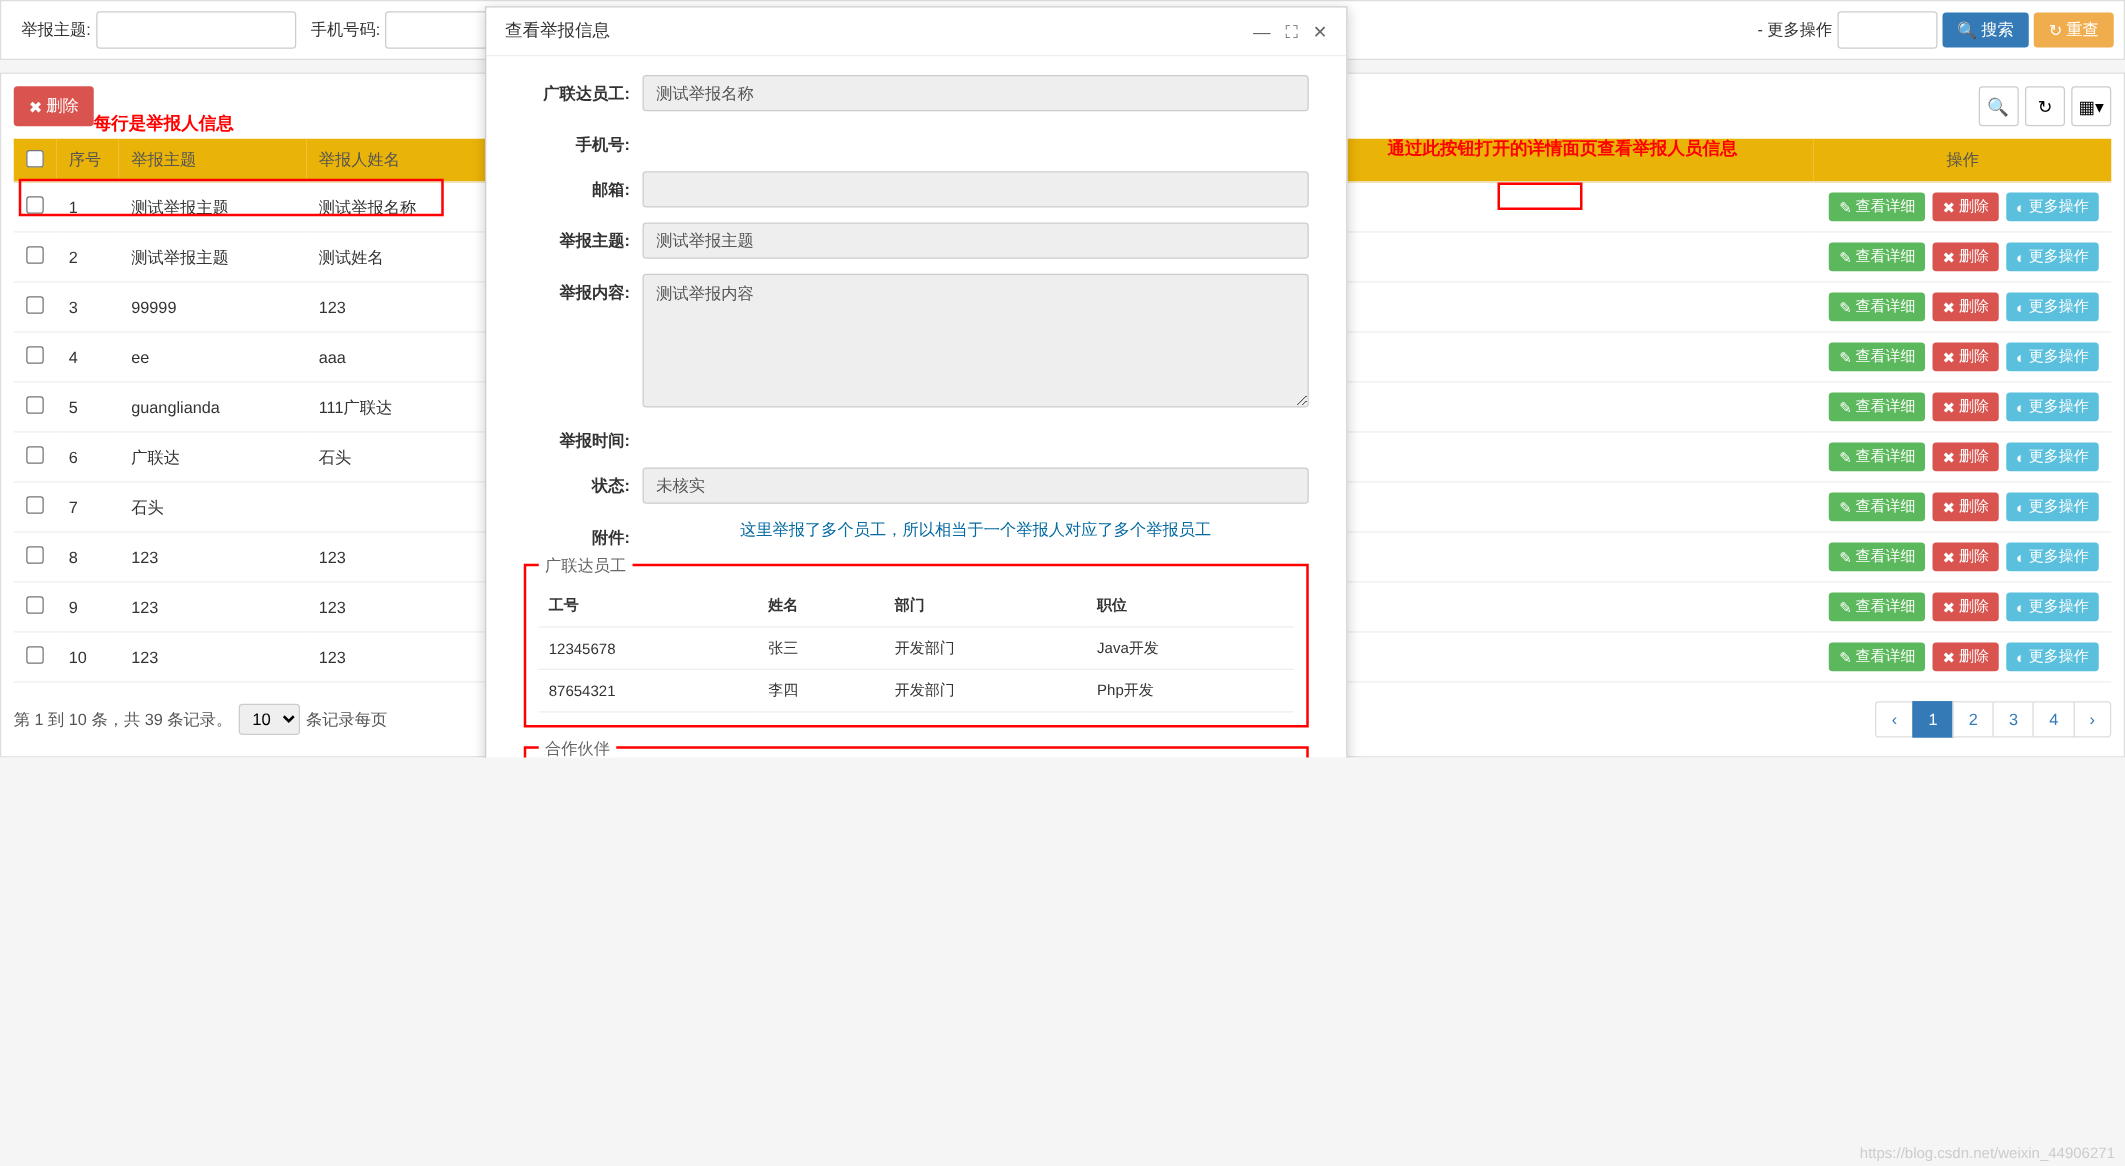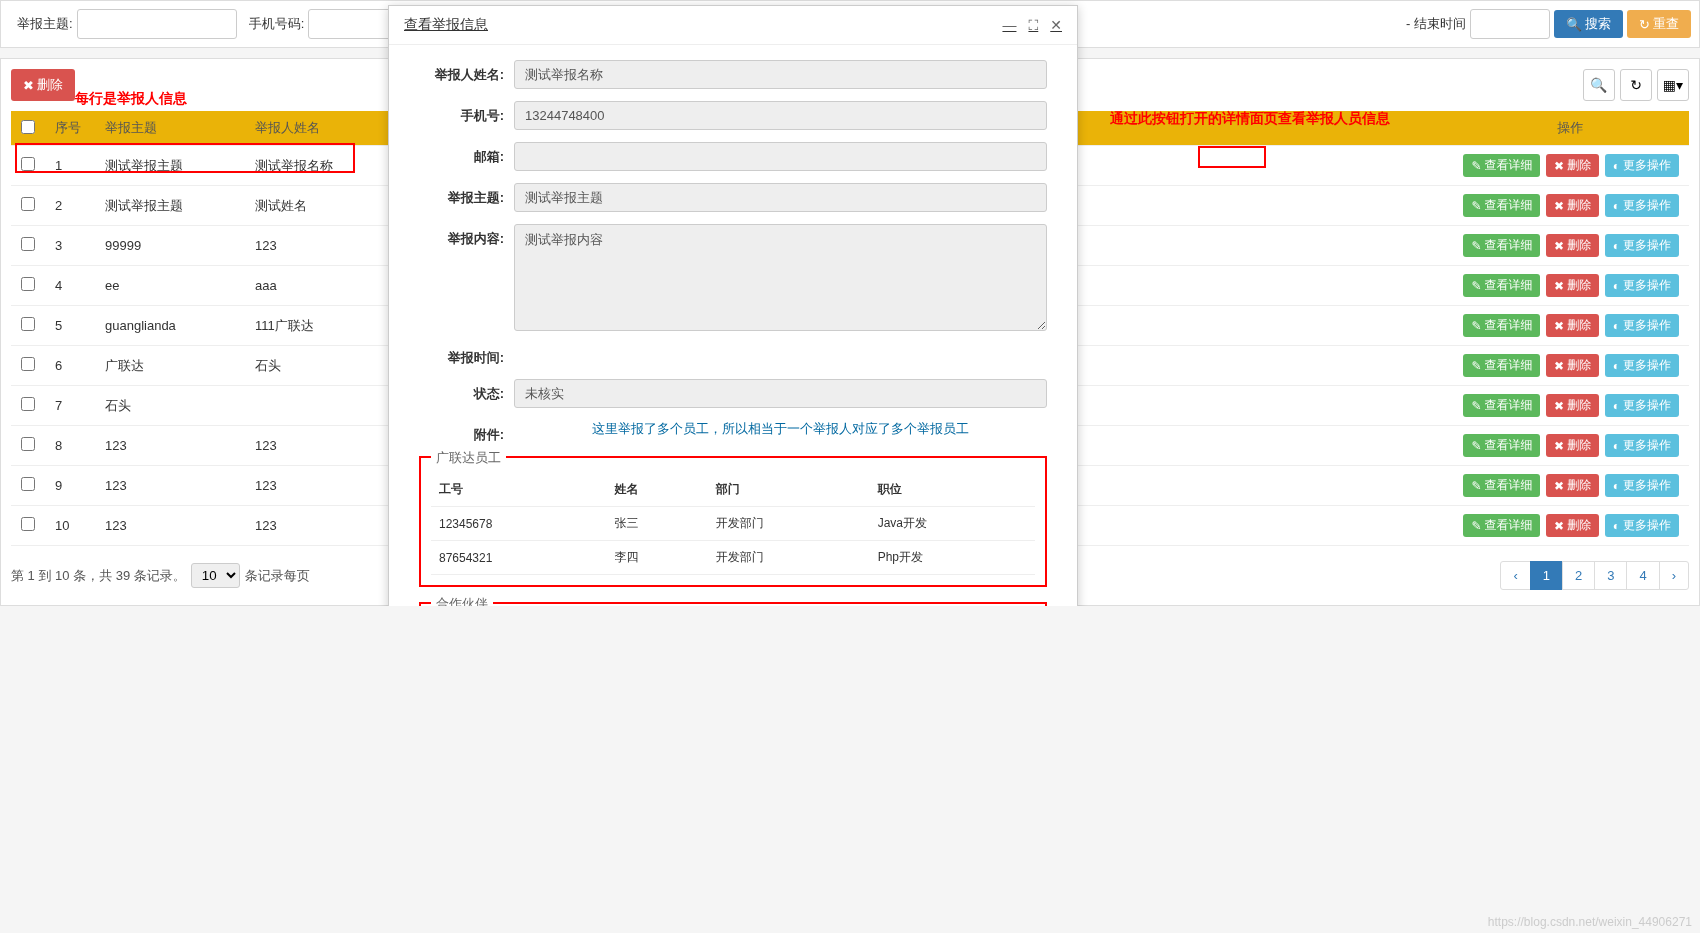--- a/index.html
+++ b/index.html
@@ -40,21 +40,21 @@
     .page-info { font-size: 13px; color: #555; display: flex; align-items: center; gap: 5px; justify-content: center; }
     .page-select { border: 1px solid #ccc; padding: 3px 6px; border-radius: 3px; }
     .pagination { display: flex; }
     .page-btn { padding: 6px 12px; border: 1px solid #ddd; margin-left: -1px; cursor: pointer; background: #fff; color: #337ab7; }
     .page-btn.active { background: #337ab7; color: #fff; border-color: #337ab7; }
     .page-btn:first-child { border-radius: 3px 0 0 3px; }
     .page-btn:last-child { border-radius: 0 3px 3px 0; }
     
     
     .modal { position: absolute; top: 5px; left: 388px; width: 690px; background: #fff; border: 1px solid #ccc; box-shadow: 0 2px 10px rgba(0,0,0,0.2); z-index: 100; }
-    .modal-header { padding: 10px 15px; border-bottom: 1px solid #eee; display: flex; justify-content: space-between; align-items: center; text-decoration: underline; }
+    .modal-header { padding: 10px 15px; border-bottom: 1px solid #eee; display: flex; justify-content: space-between; align-items: center; }
     .modal-title { font-size: 14px; }
     .modal-controls { display: flex; gap: 12px; font-size: 14px; color: #666; }
     .modal-controls span { cursor: pointer; }
     .modal-body { padding: 15px 30px; }
     .form-row { display: flex; align-items: flex-start; margin-bottom: 12px; }
     .form-label { width: 95px; text-align: right; padding-right: 10px; padding-top: 6px; font-size: 13px; font-weight: bold; }
     .form-control { flex: 1; border: 1px solid #ccc; padding: 6px 10px; border-radius: 3px; background: #eee; color: #555; font-size: 13px; }
     .form-textarea { height: 107px; resize: both; }
     
     .fieldset { border: 1px solid #ddd; padding: 10px; margin-top: 5px; position: relative; }
@@ -71,21 +71,21 @@
 </head>
 <body>
 
 <div class="filter-bar">
   <span class="filter-label">举报主题:</span>
   <input class="filter-input" style="">
   <span class="filter-label">手机号码:</span>
   <input class="filter-input" style="">
   <div style="flex:1"></div>
   <span style="visibility:hidden">间</span>
-  <span style="margin-left:500px">- 结束时间</span>
+  <span style="margin-left:500px">- 更多操作</span>
   <input class="filter-input" style="width: 80px;">
   <button class="btn btn-primary">
     <span>🔍</span>
     <span>搜索</span>
   </button>
   <button class="btn btn-warning">
     <span>↻</span>
     <span>重查</span>
   </button>
 </div>
@@ -259,26 +259,25 @@
   <div class="modal-header">
     <span class="modal-title">查看举报信息</span>
     <div class="modal-controls">
       <span>—</span>
       <span>⛶</span>
       <span>✕</span>
     </div>
   </div>
   <div class="modal-body">
     <div class="form-row">
-      <label class="form-label">举报人姓名:</label>
+      <label class="form-label">广联达员工:</label>
       <input class="form-control" readonly="" value="测试举报名称" style="">
     </div>
     <div class="form-row">
       <label class="form-label">手机号:</label>
-      <input class="form-control" readonly="" value="13244748400" style="">
     </div>
     <div class="form-row">
       <label class="form-label">邮箱:</label>
       <input class="form-control" readonly="" value="" style="">
     </div>
     <div class="form-row">
       <label class="form-label">举报主题:</label>
       <input class="form-control" readonly="" value="测试举报主题" style="">
     </div>
     <div class="form-row">

